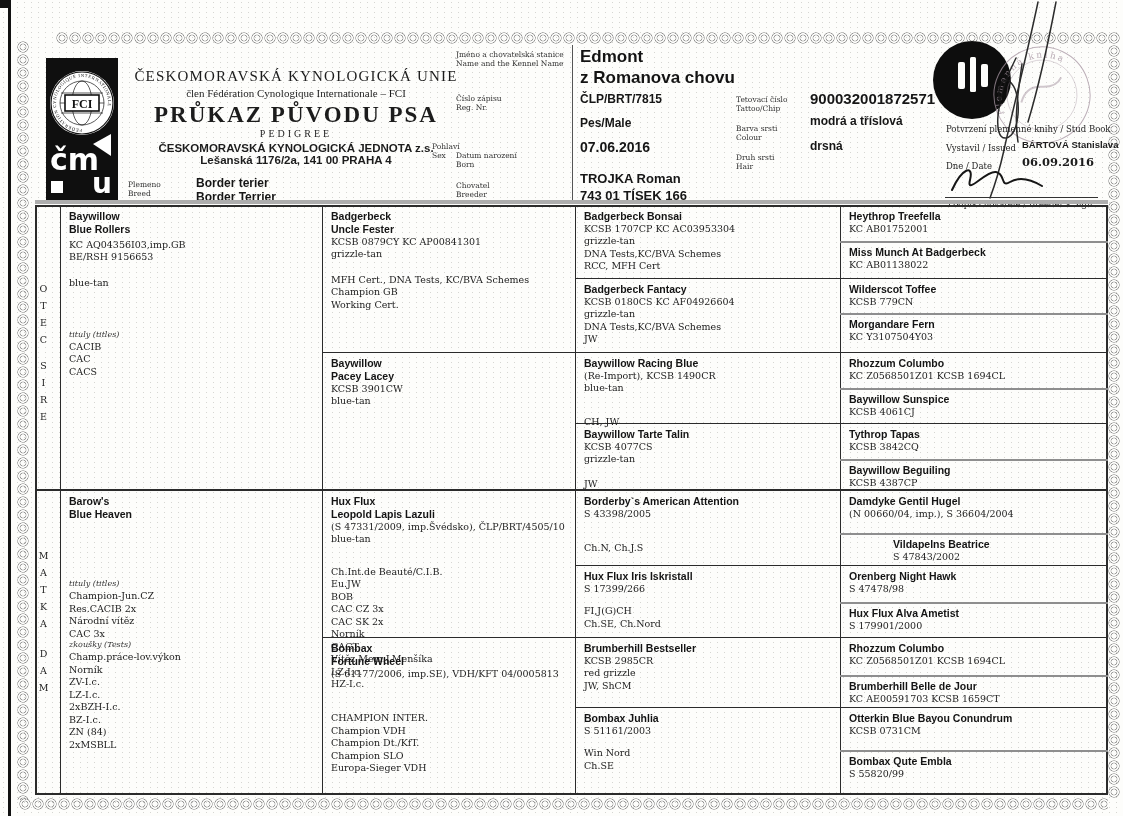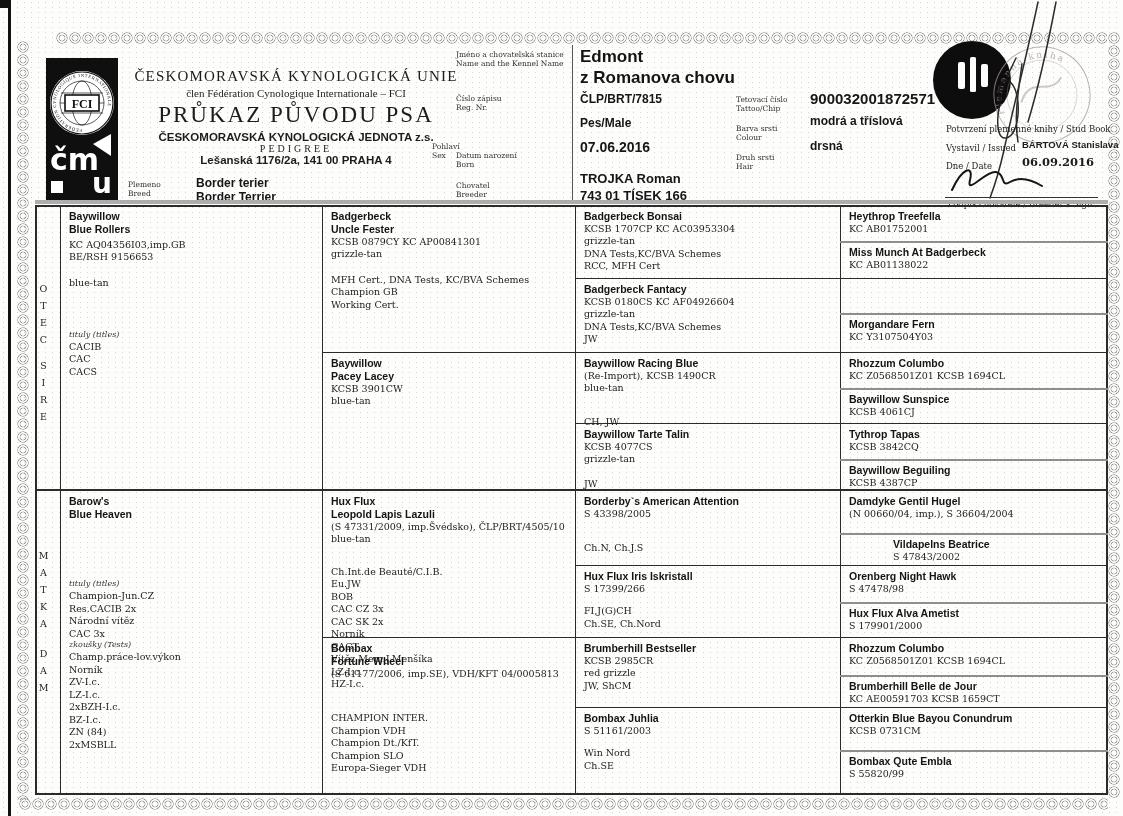--- a/index.html
+++ b/index.html
@@ -59,23 +59,23 @@
     <text x="37" y="51" text-anchor="middle" font-size="12" font-weight="bold" font-family="Liberation Serif, serif" fill="#101010">FCI</text>
     <text x="5" y="113" font-size="30" font-weight="bold" font-family="DejaVu Sans, sans-serif" fill="#ffffff">čm</text>
     <polygon points="48,87 66,77 66,99" fill="#ffffff"></polygon>
     <text x="47" y="136" font-size="28" font-weight="bold" font-family="DejaVu Sans, sans-serif" fill="#ffffff">u</text>
     <rect x="6" y="124" width="12" height="12" fill="#ffffff"></rect>
   </svg>
 
   <div class="abs hdr-serif" style="left:122px;top:68px;width:348px;text-align:center;">
     <div style="font-size:15px;letter-spacing:1.2px;">ČESKOMORAVSKÁ KYNOLOGICKÁ UNIE</div>
     <div style="font-size:11px;margin-top:2px;">člen Fédération Cynologique Internationale – FCI</div>
-    <div style="font-size:23px;font-weight:normal;letter-spacing:2px;margin-top:3px;">PRŮKAZ PŮVODU PSA</div>
+    <div style="font-size:23px;font-weight:bold;letter-spacing:2px;margin-top:3px;">PRŮKAZ PŮVODU PSA</div>
+    <div style="font-size:10px;letter-spacing:3px;">PEDIGREE</div>
     <div style="font-family:'Liberation Sans',sans-serif;font-weight:bold;font-size:11.5px;margin-top:3px;">ČESKOMORAVSKÁ KYNOLOGICKÁ JEDNOTA z.s.</div>
-    <div style="font-size:10px;letter-spacing:3px;">PEDIGREE</div>
     <div style="font-family:'Liberation Sans',sans-serif;font-weight:bold;font-size:11.5px;">Lešanská 1176/2a, 141 00 PRAHA 4</div>
   </div>
 
   <div class="abs lblsm" style="left:128px;top:180px;"><span>Plemeno</span><br><span>Breed</span></div>
   <div class="abs" style="left:196px;top:176px;">
     <div class="val">Border terier</div>
     <div class="val">Border Terrier</div>
   </div>
 
   <div class="abs" style="left:572px;top:45px;width:1px;height:158px;background:#555;"></div>
@@ -298,20 +298,24 @@
   </div>
 
   <div class="abs cell" style="left:840px;top:205px;width:268px;">
     <div class="name">Heythrop Treefella</div>
     <div class="reg">KC AB01752001</div>
   </div>
   <div class="abs cell" style="left:840px;top:241px;width:268px;">
     <div class="name">Miss Munch At Badgerbeck</div>
     <div class="reg">KC AB01138022</div>
   </div>
+  <div class="abs cell" style="left:840px;top:278px;width:268px;">
+    <div class="name">Wilderscot Toffee</div>
+    <div class="reg">KCSB 779CN</div>
+  </div>
   <div class="abs cell" style="left:840px;top:313px;width:229px;">
     <div class="name">Morgandare Fern</div>
     <div class="reg">KC Y3107504Y03</div>
   </div>
   <div class="abs cell" style="left:840px;top:352px;width:268px;">
     <div class="name">Rhozzum Columbo</div>
     <div class="reg">KC Z0568501Z01 KCSB 1694CL</div>
   </div>
   <div class="abs cell" style="left:840px;top:388px;width:268px;">
     <div class="name">Baywillow Sunspice</div>

